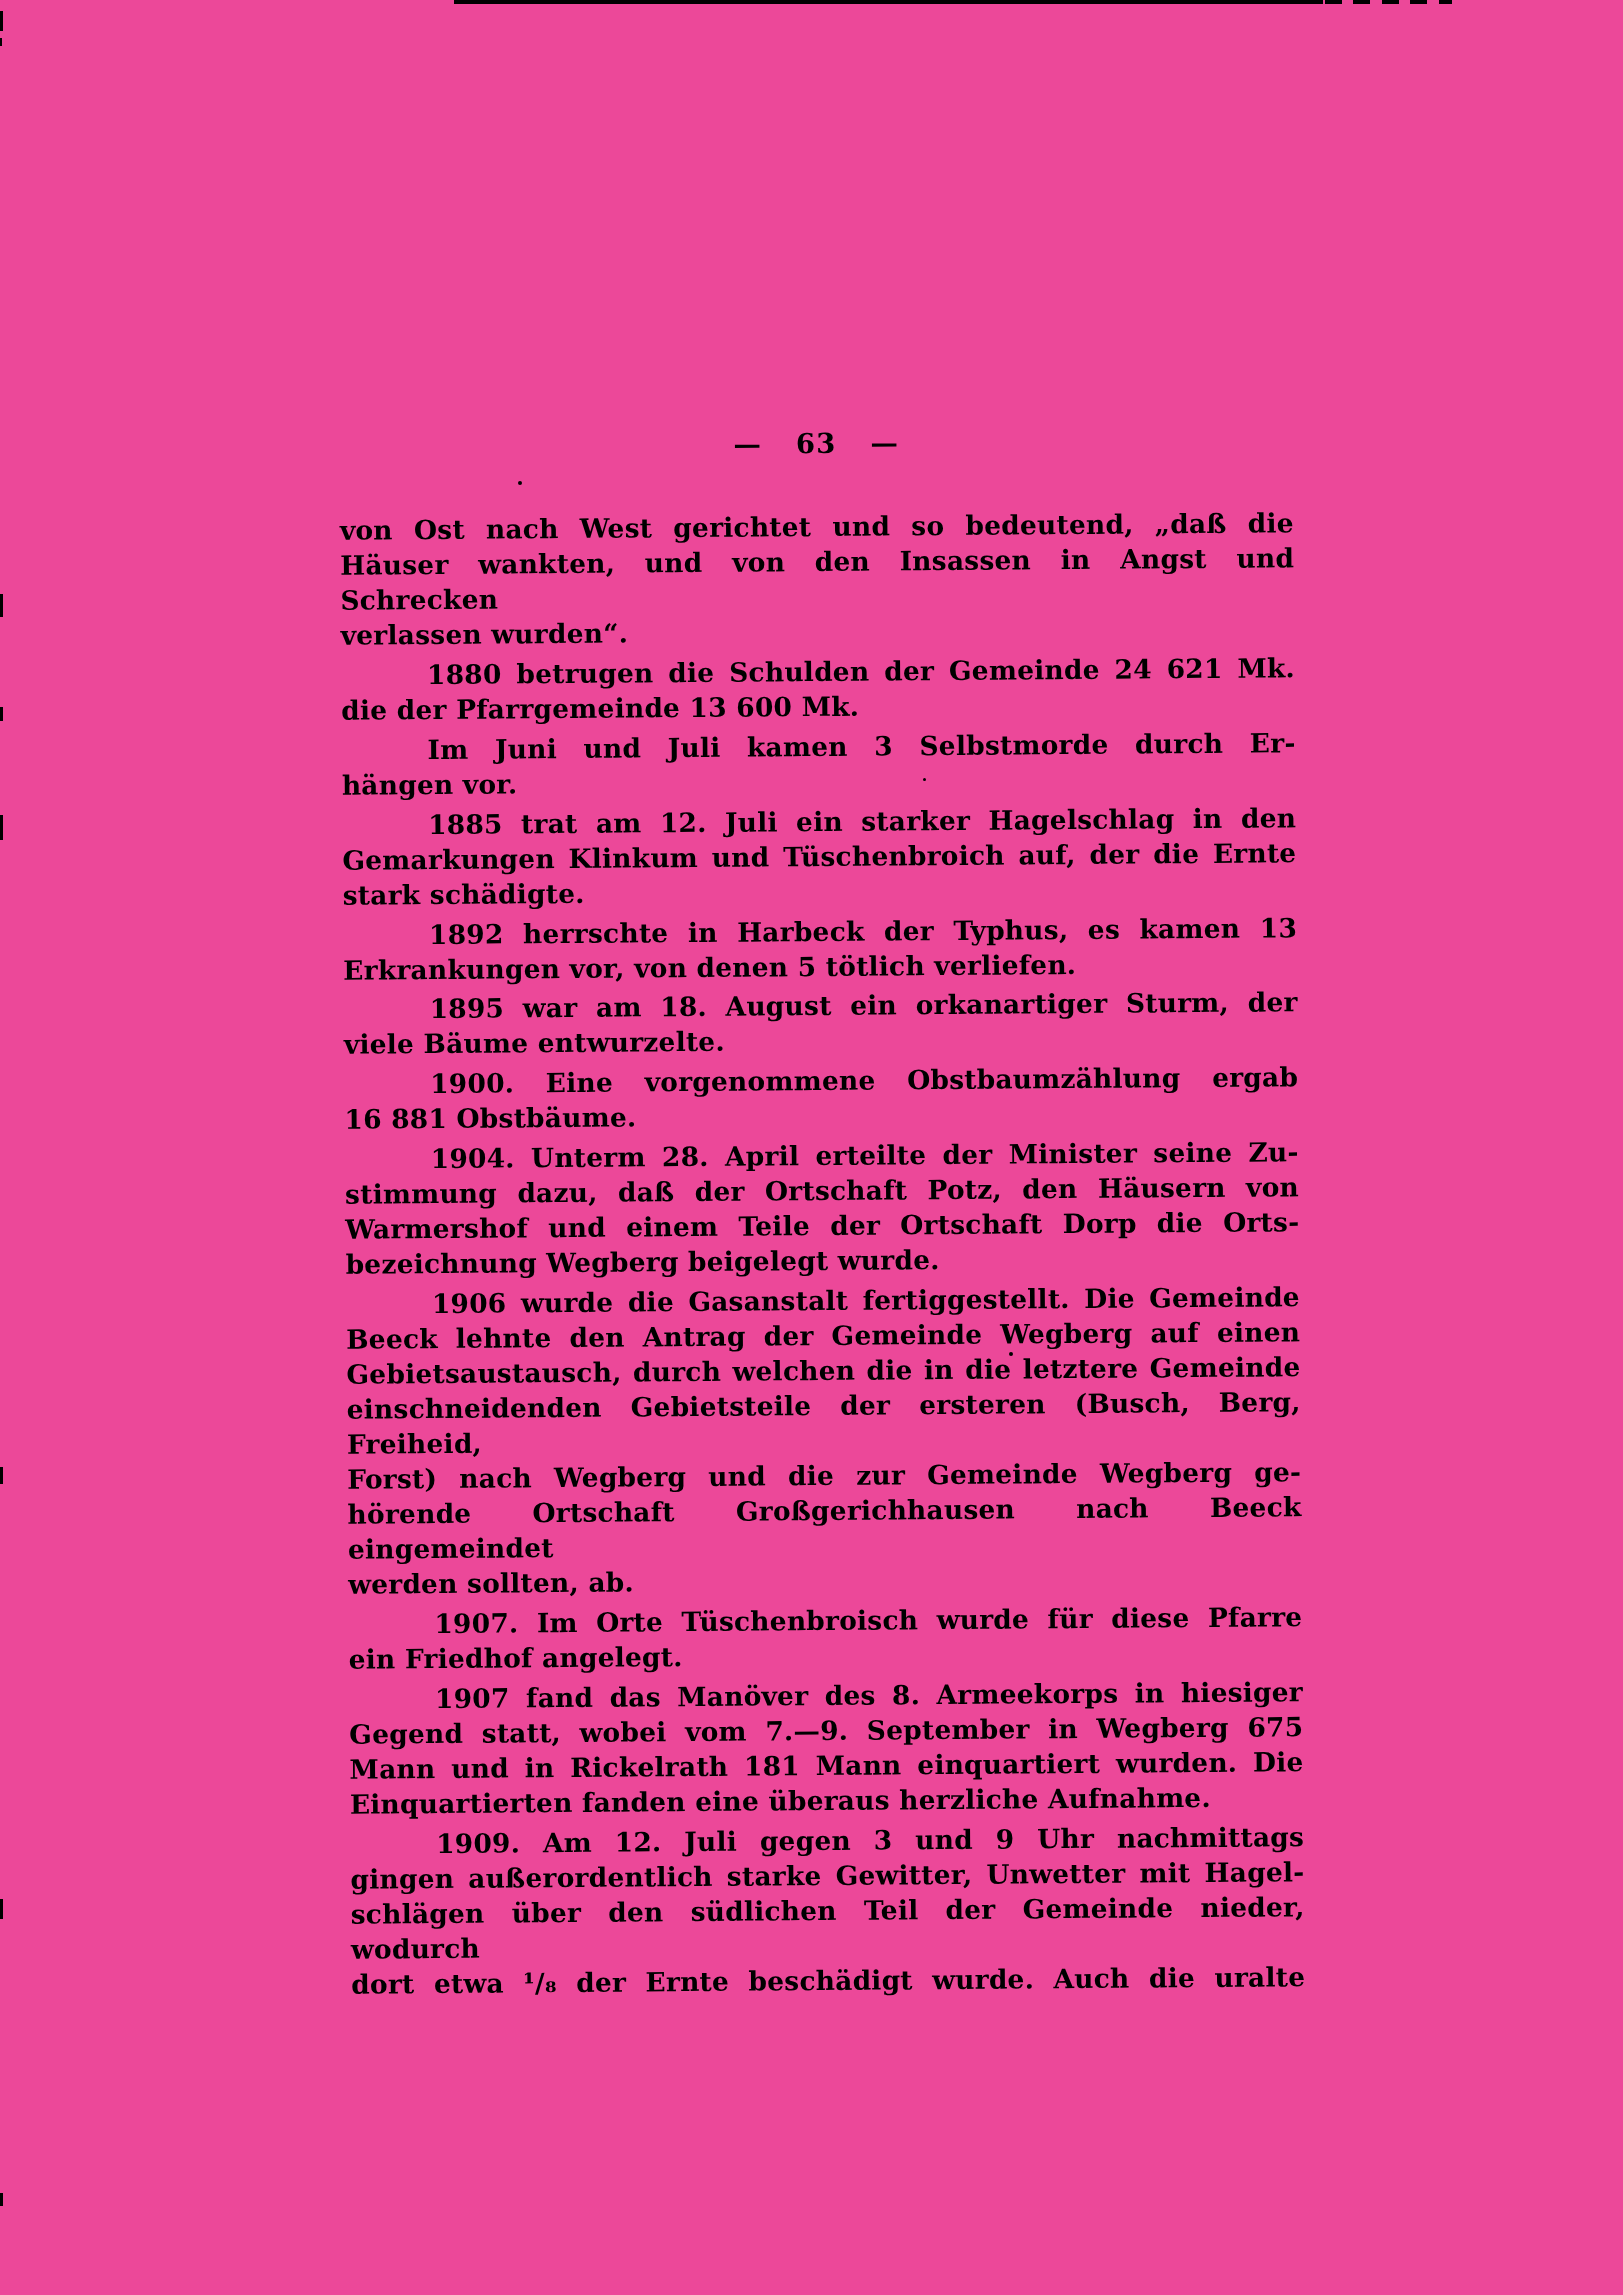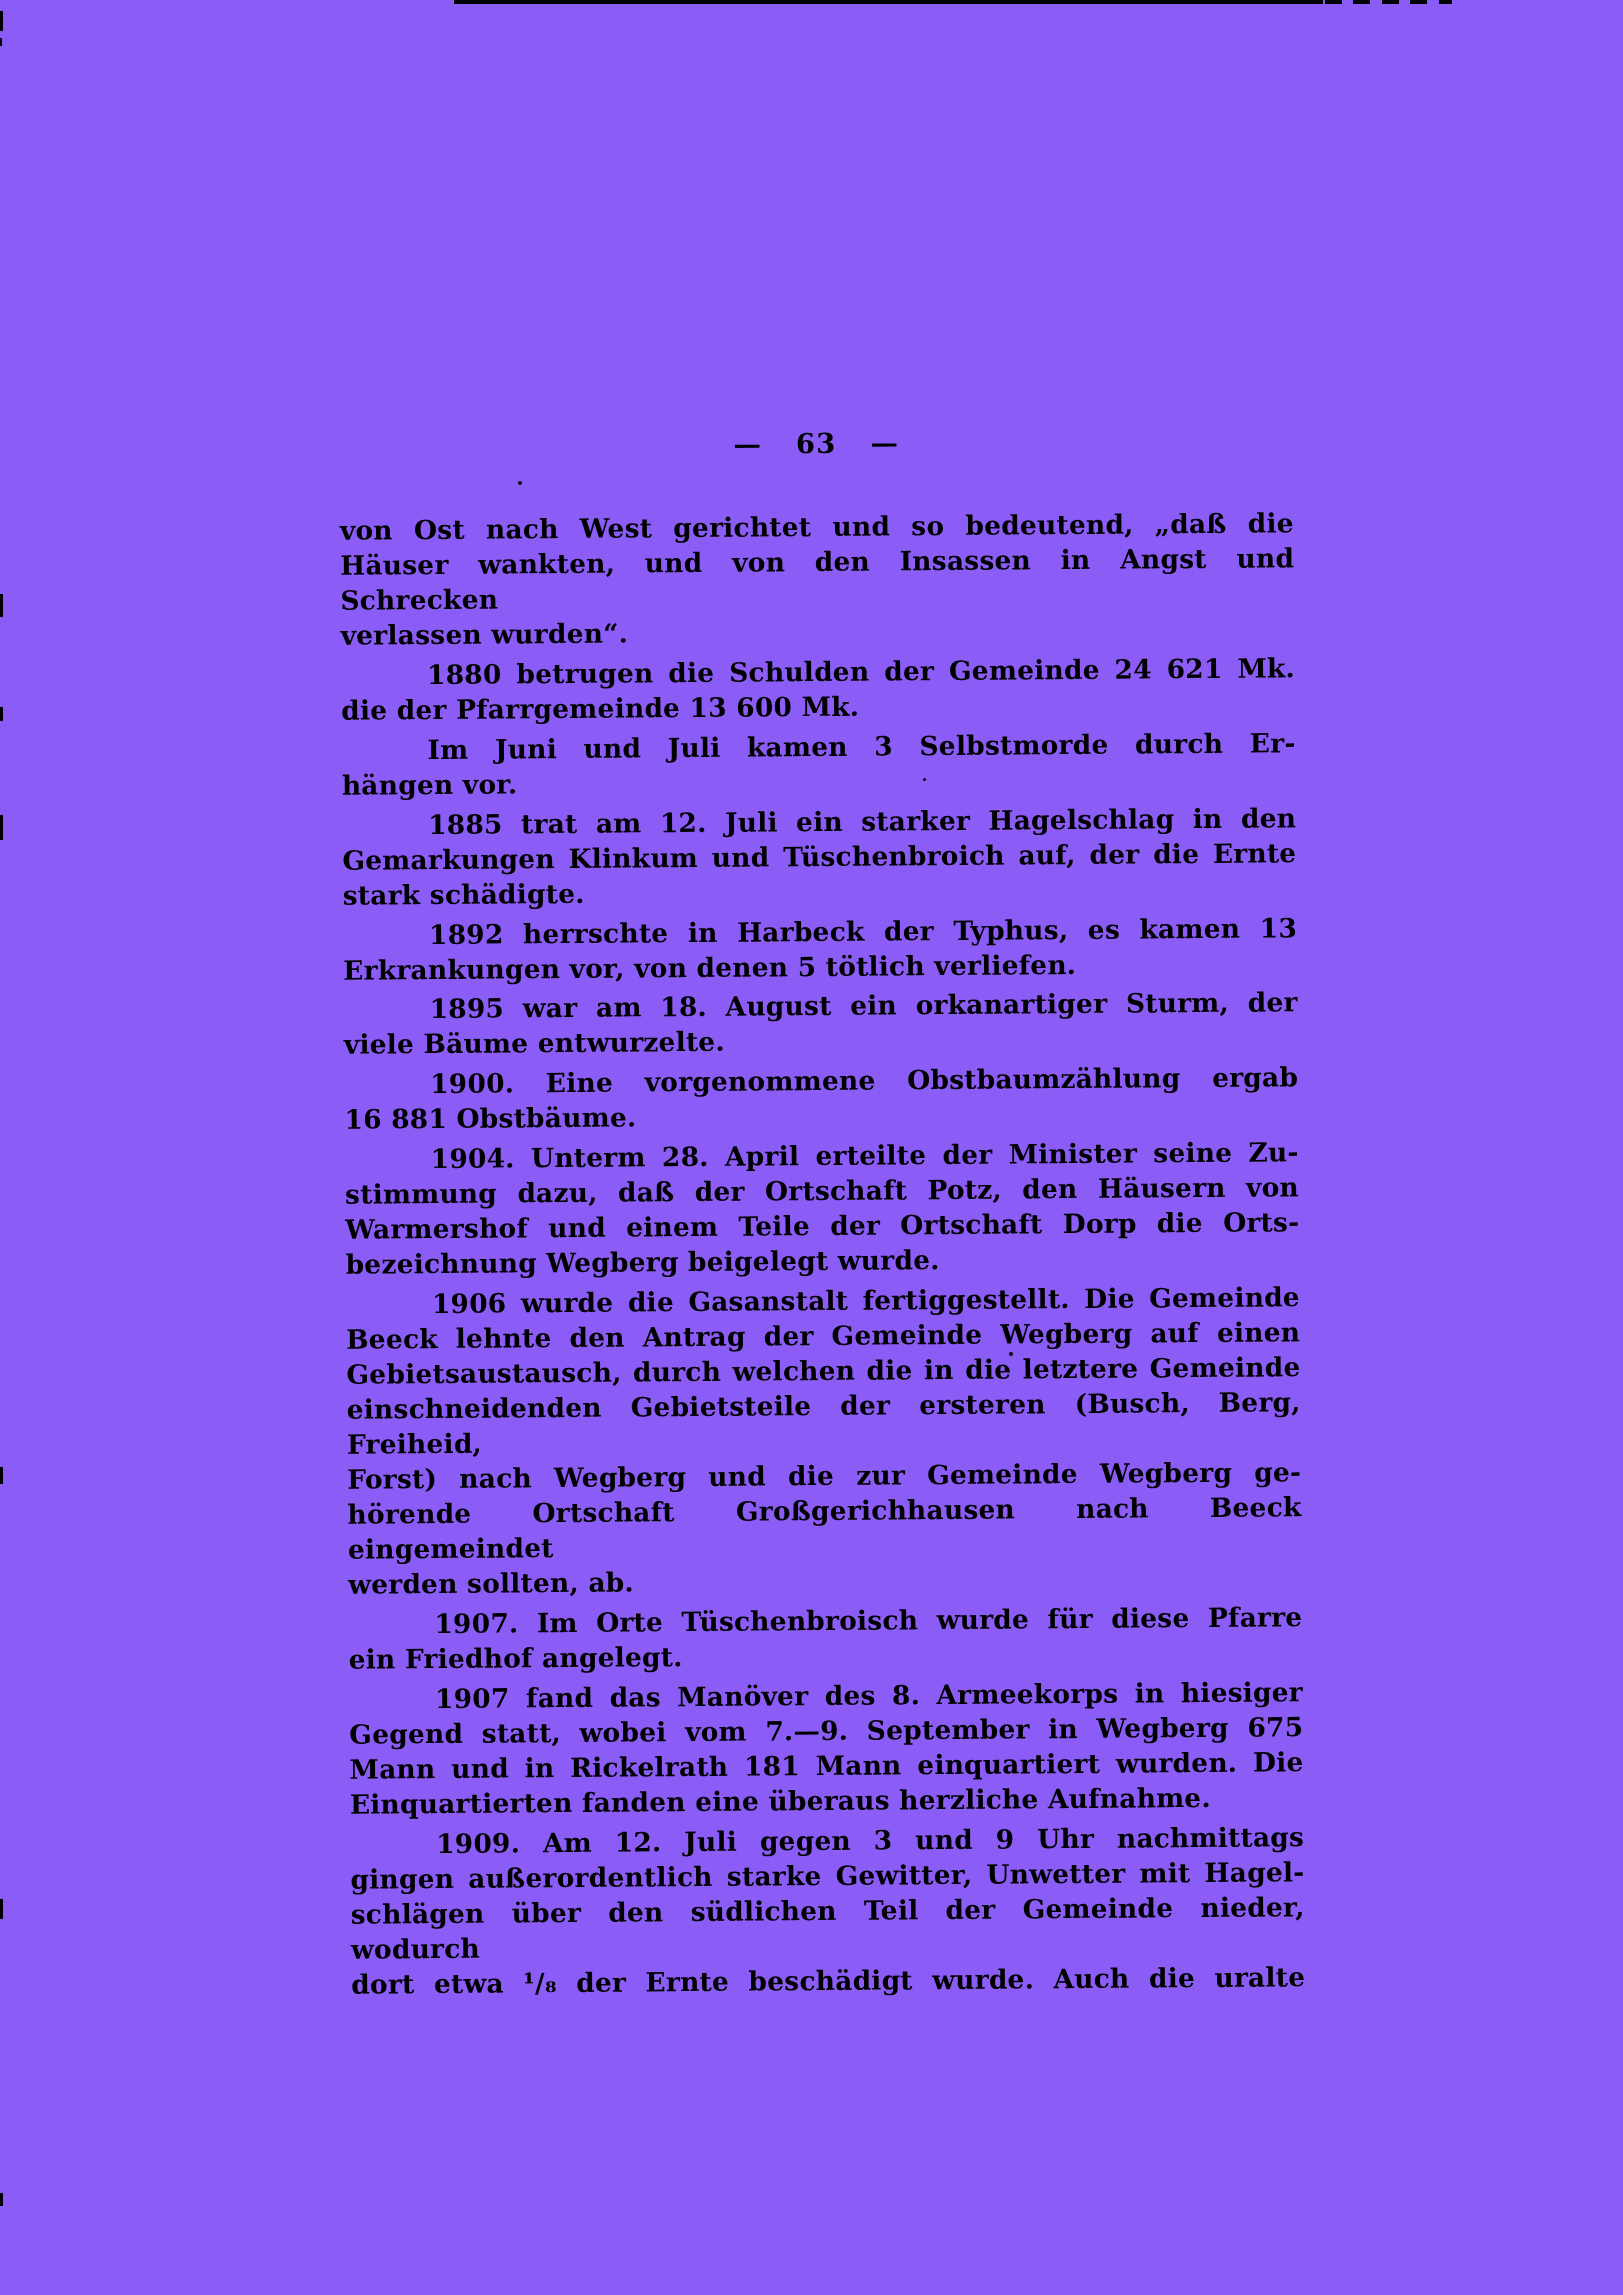--- a/index.html
+++ b/index.html
@@ -8,21 +8,21 @@
     background: #ffffff;
   }
   body {
     position: relative;
     overflow: hidden;
     font-family: "DejaVu Serif", serif;
     color: #000000;
   }
   .page {
     position: absolute; inset: 0;
-    background: #8b5cf6;
+    background: #ec4899;
   }
   
   .top-bar {
     position: absolute; top: 0; left: 454px;
     width: 869px; height: 4.4px; background: #000;
   }
   .top-bar-dashes {
     position: absolute; top: 0; left: 1325px;
     width: 127px; height: 3.9px;
     background: repeating-linear-gradient(90deg, #000 0 16.7px, transparent 16.7px 28.5px);

